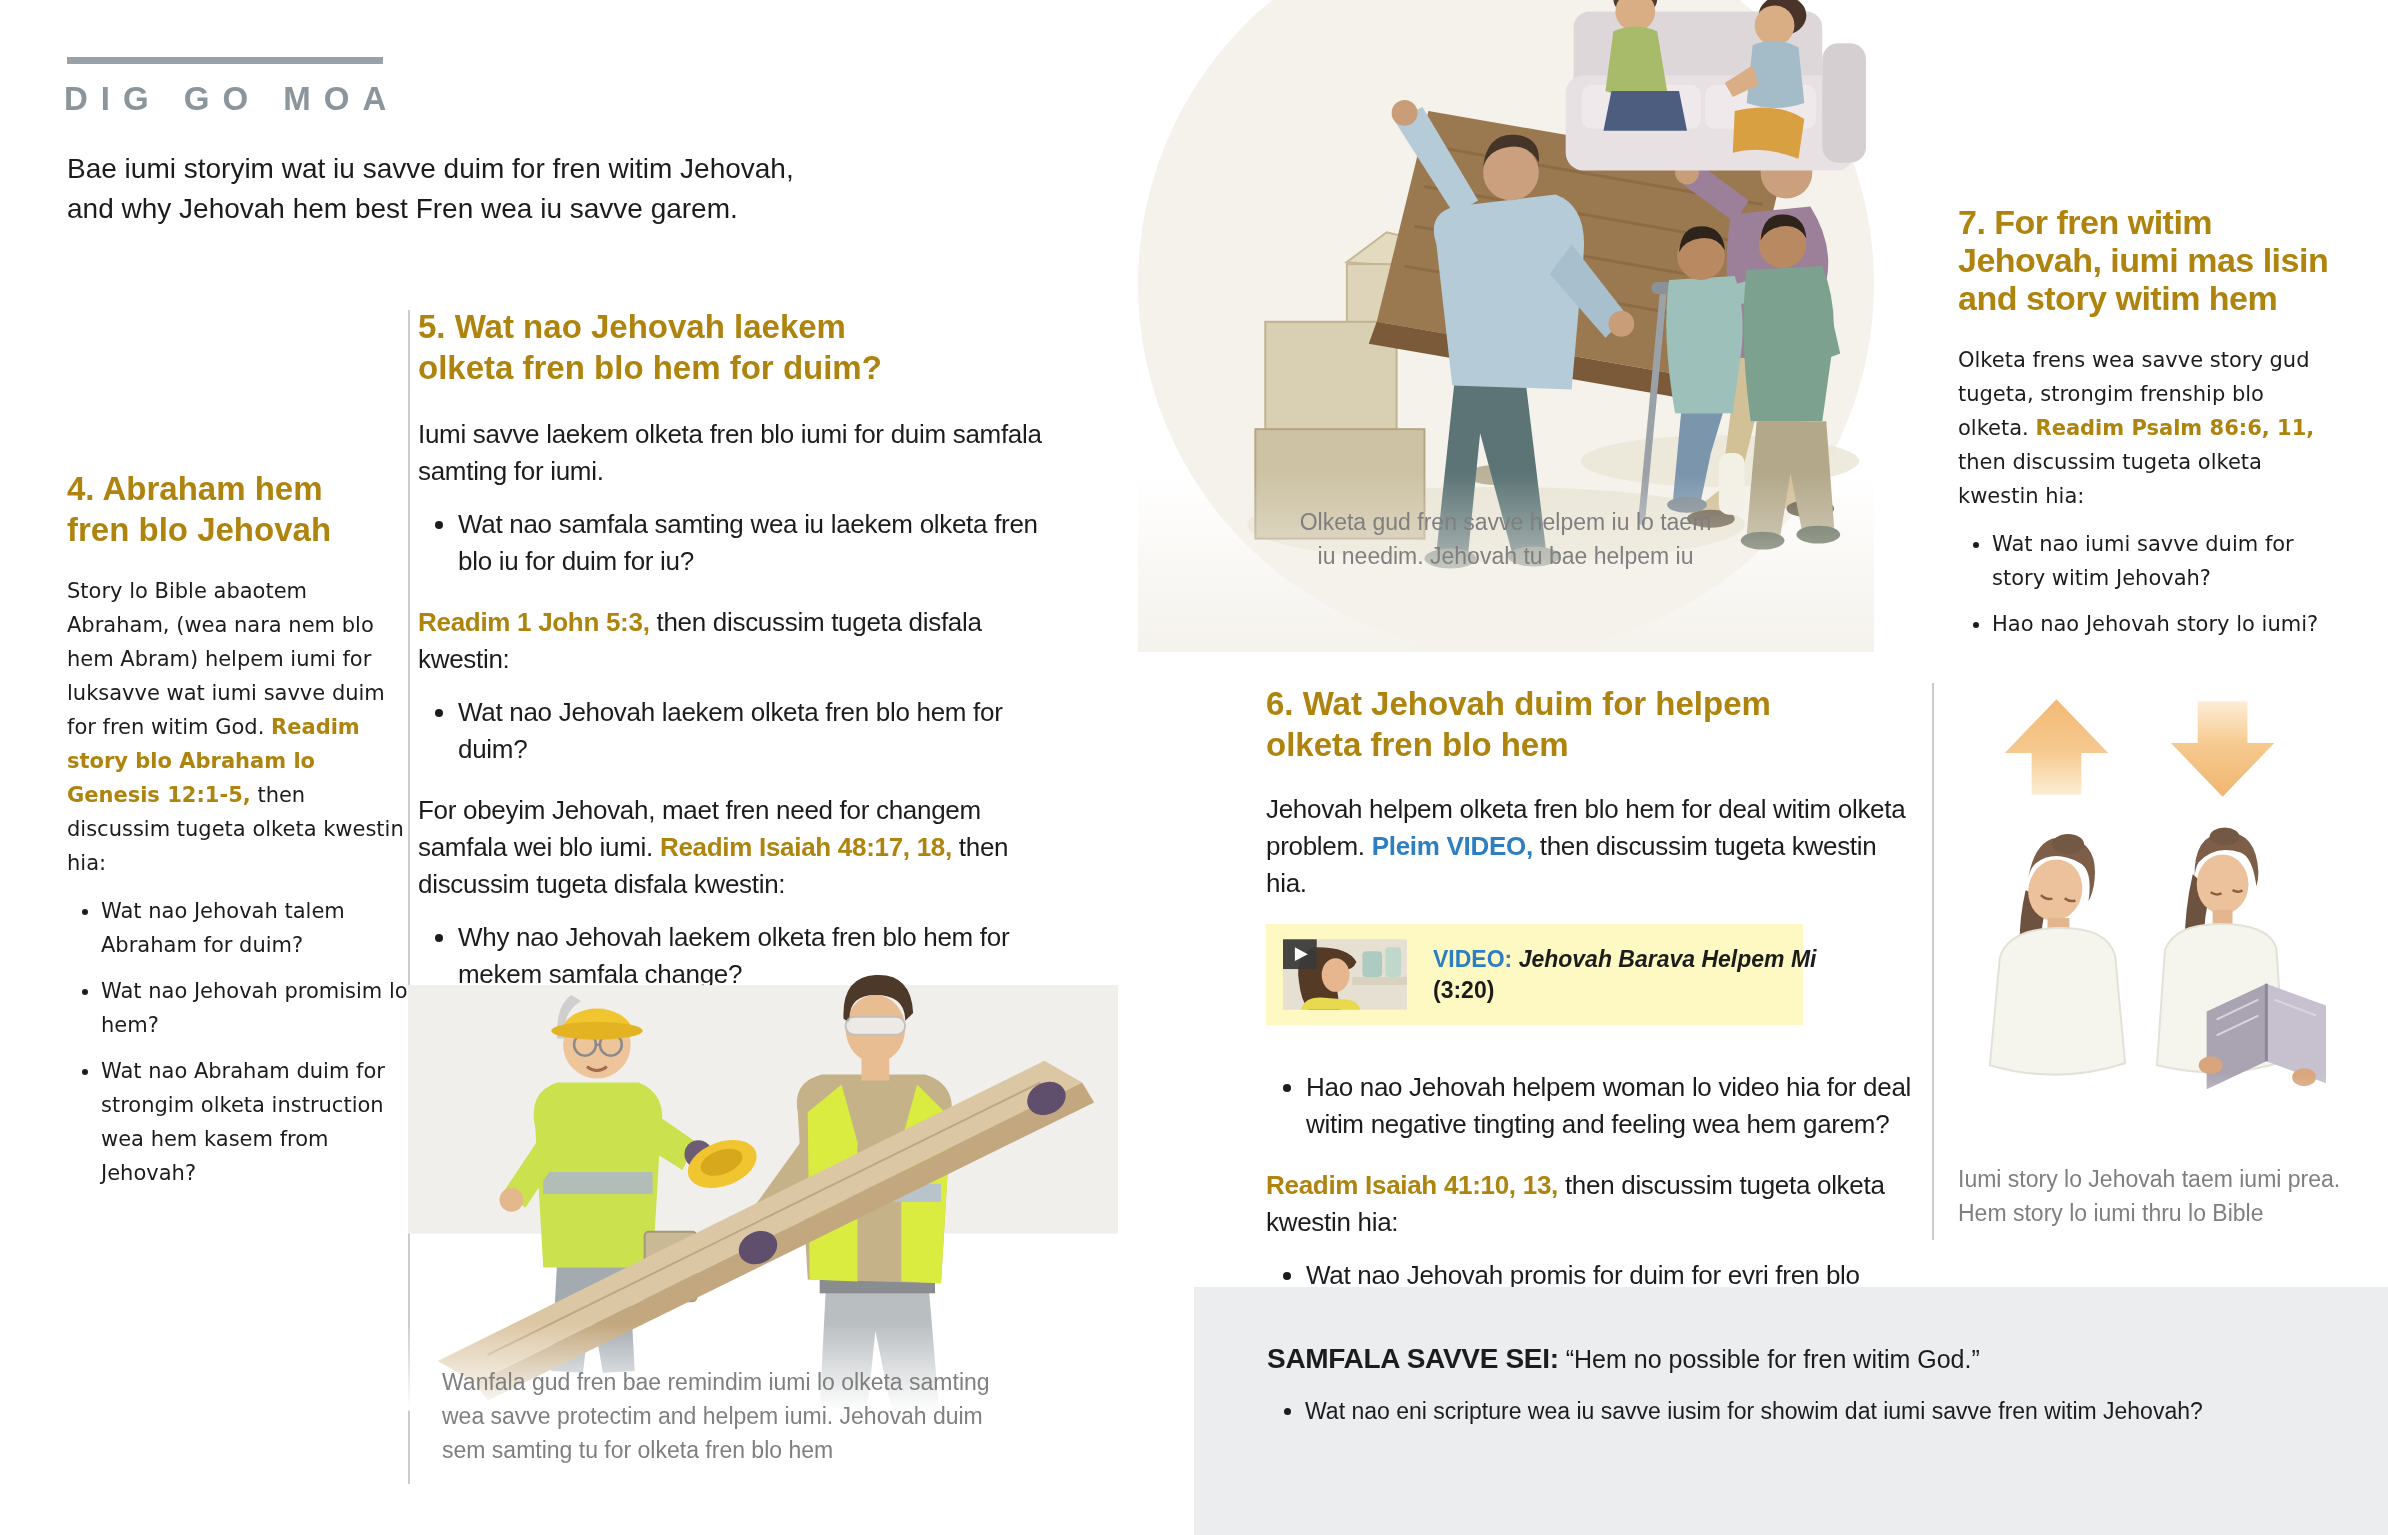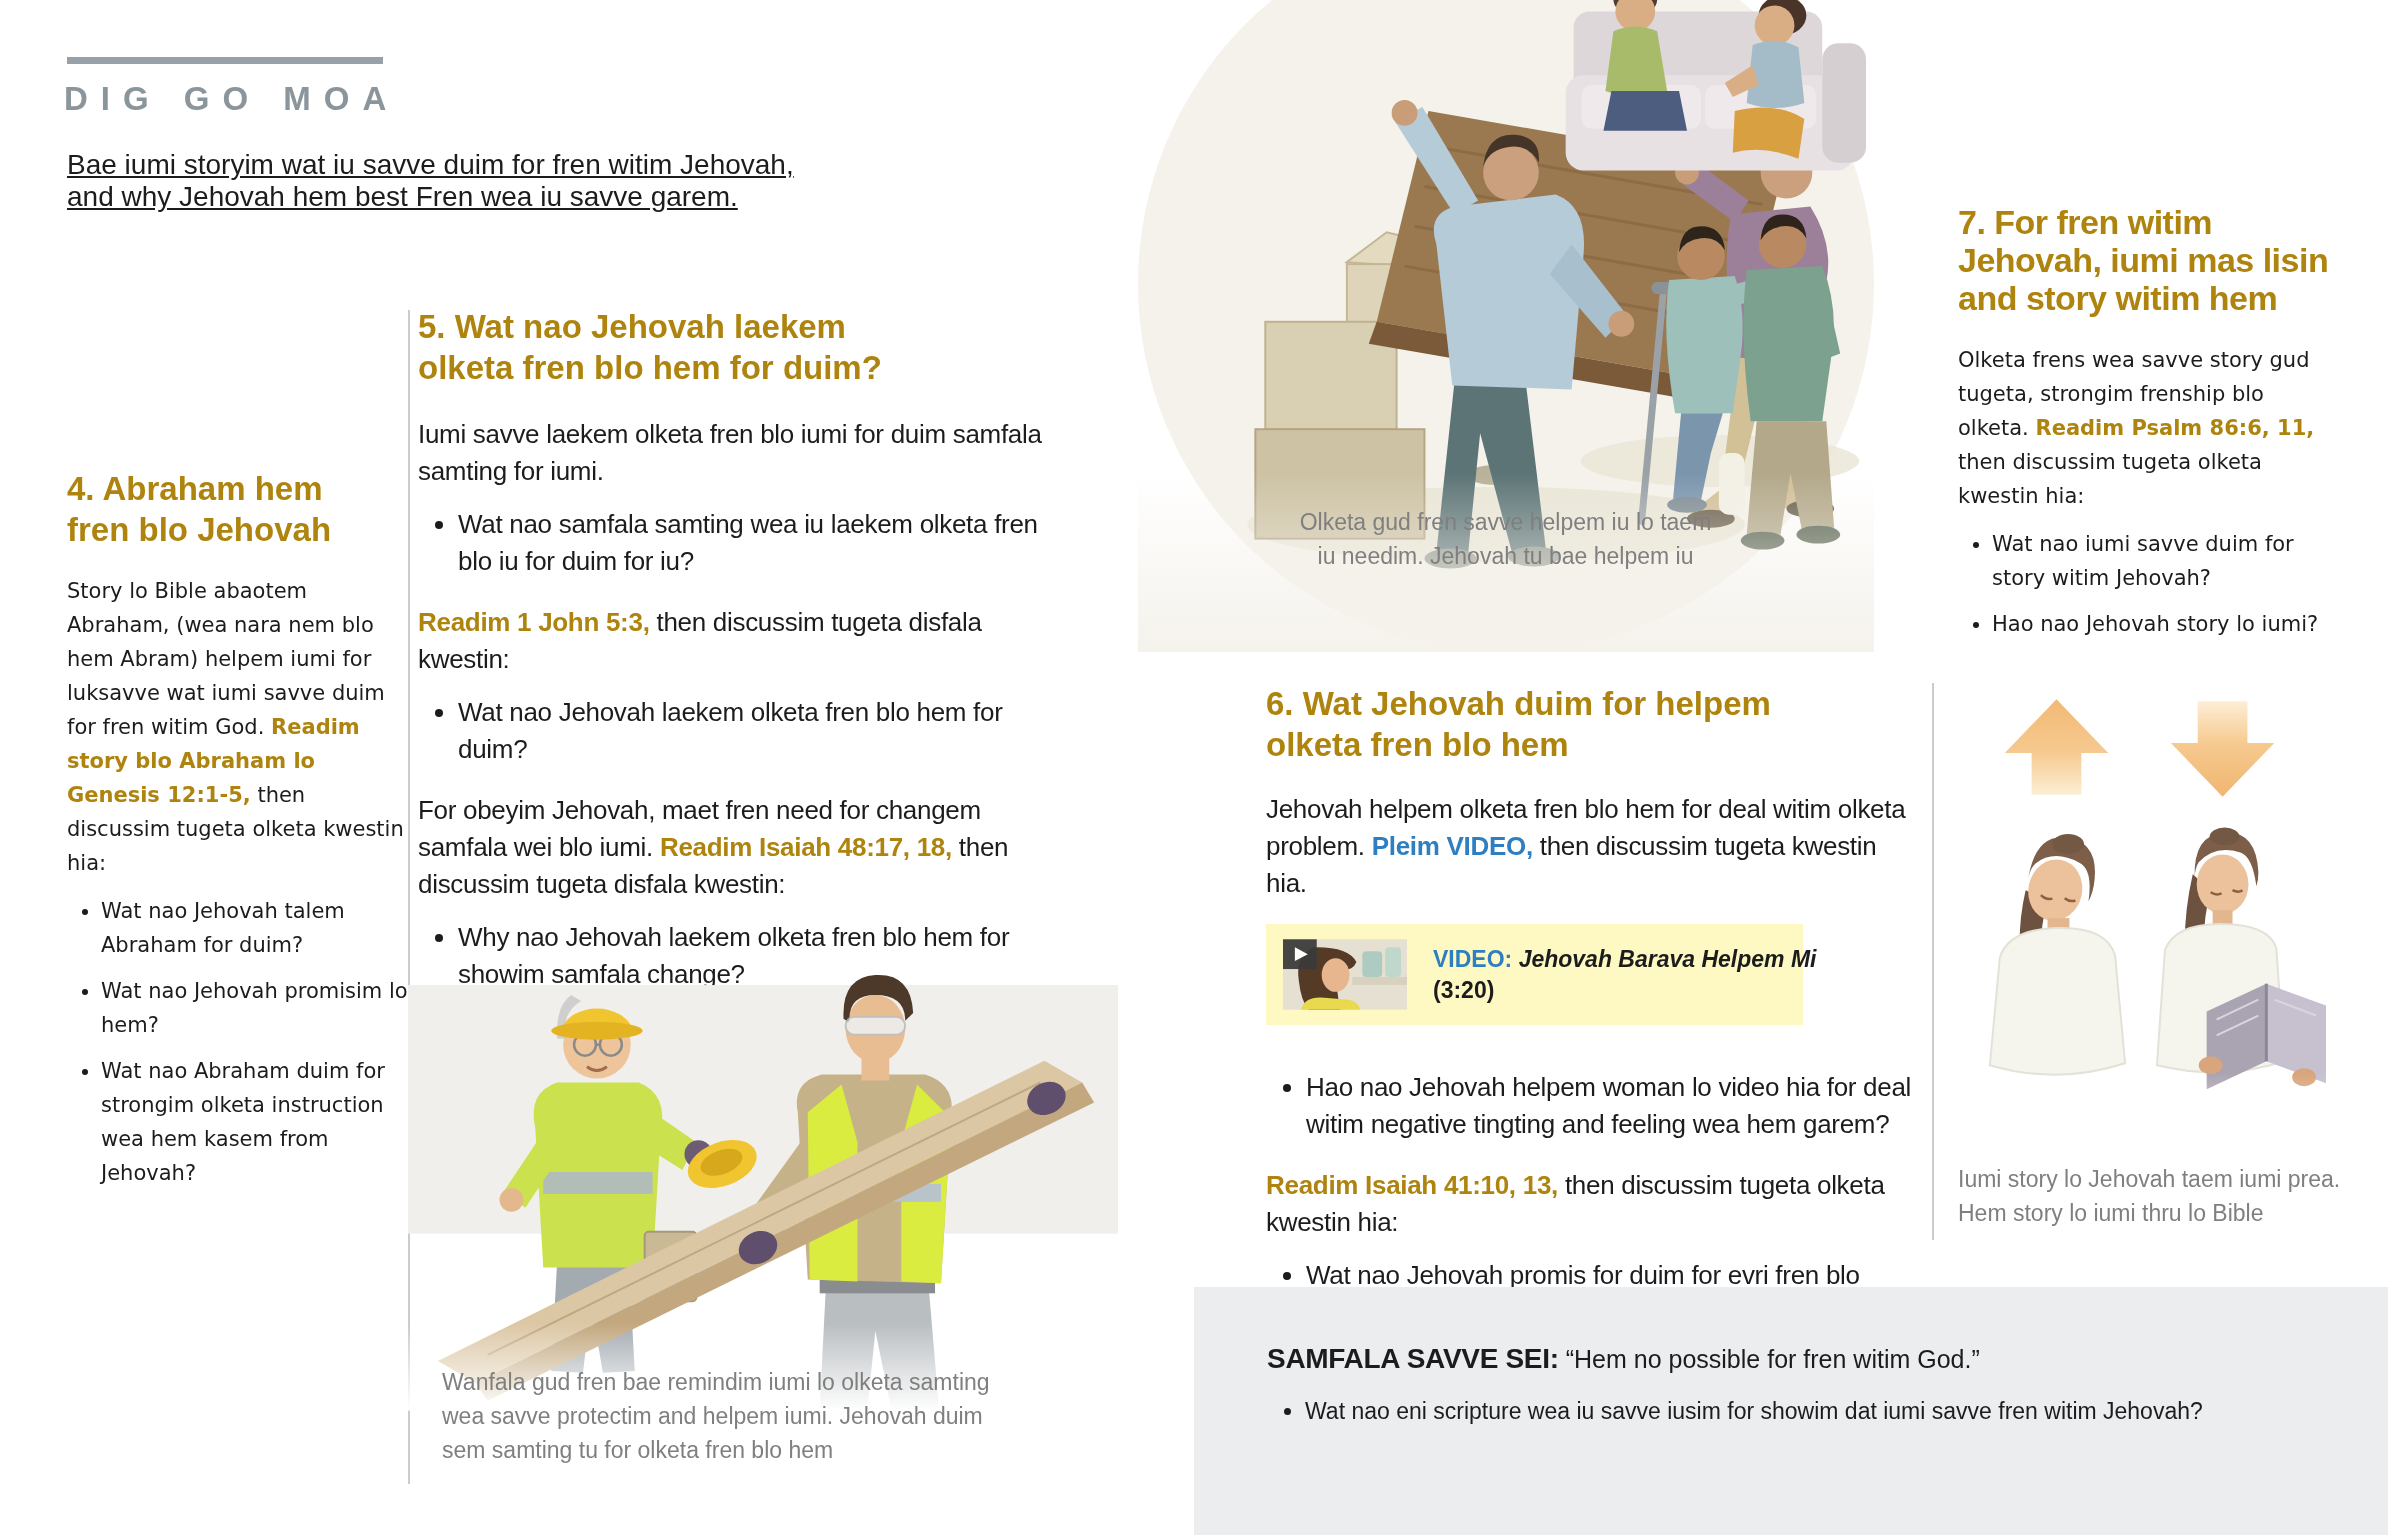--- a/index.html
+++ b/index.html
@@ -3,21 +3,21 @@
 <meta charset="utf-8">
 <style>
   html,body{margin:0;padding:0;background:#ffffff;}
   .canvas{position:relative;width:2388px;height:1535px;background:#ffffff;overflow:hidden;
           font-family:"Liberation Sans",sans-serif;color:#1c1c1c;}
   .abs{position:absolute;}
   .pre{white-space:pre-line;}
   
   .topbar{background:#97a1a7;height:7px;}
   .kicker{font-size:33px;font-weight:bold;letter-spacing:13px;color:#8b959c;}
-  .intro{font-size:28px;line-height:32px;color:#1c1c1c;text-decoration:underline;}
+  .intro{font-size:28px;line-height:40px;color:#1c1c1c;}
   
   .h{color:#ae840e;font-weight:bold;font-size:33px;line-height:41px;white-space:pre-line;}
   .h.small{font-size:34px;line-height:38px;letter-spacing:-0.5px;}
   
   .bc{font-size:26px;line-height:37px;letter-spacing:-0.3px;}           
   .bw{font-family:"DejaVu Sans",sans-serif;font-size:21px;line-height:34px;} 
   .gold{color:#ae840e;font-weight:bold;}
   .blue{color:#2e7fc2;font-weight:bold;}
   .caption{color:#7f7f7f;font-size:23px;line-height:34px;white-space:pre-line;}
   ul.q{margin:16px 0 0 0;padding:0 0 0 40px;}
@@ -71,21 +71,21 @@
     <p class="bc" style="margin:28px 0 0 0;">Iumi savve laekem olketa fren blo iumi for duim samfala samting for iumi.</p>
     <ul class="q bc">
       <li>Wat nao samfala samting wea iu laekem olketa fren blo iu for duim for iu?</li>
     </ul>
     <p class="bc" style="margin:24px 0 0 0;"><span class="gold linkish">Readim 1 John 5:3,</span><span> then discussim tugeta disfala kwestin:</span></p>
     <ul class="q bc">
       <li>Wat nao Jehovah laekem olketa fren blo hem for duim?</li>
     </ul>
     <p class="bc" style="margin:24px 0 0 0;"><span>For obeyim Jehovah, maet fren need for changem samfala wei blo iumi. </span><span class="gold linkish">Readim Isaiah 48:17, 18,</span><span> then discussim tugeta disfala kwestin:</span></p>
     <ul class="q bc">
-      <li>Why nao Jehovah laekem olketa fren blo hem for showim samfala change?</li>
+      <li>Why nao Jehovah laekem olketa fren blo hem for mekem samfala change?</li>
     </ul>
   </div>
 
   <svg class="abs" style="left:408px;top:933px;" width="710" height="478" viewBox="0 0 714 480">
     <defs>
       <linearGradient id="wfade" x1="0" y1="0" x2="0" y2="1">
         <stop offset="0" stop-color="#ffffff" stop-opacity="0"></stop>
         <stop offset="1" stop-color="#ffffff" stop-opacity="1"></stop>
       </linearGradient>
     </defs>

